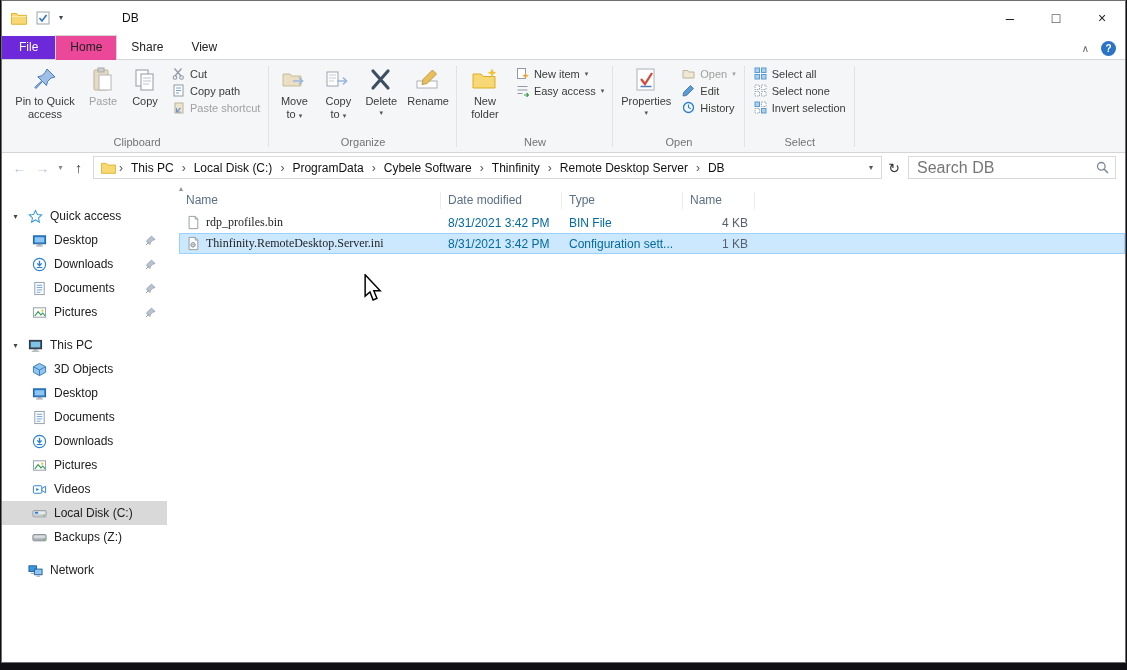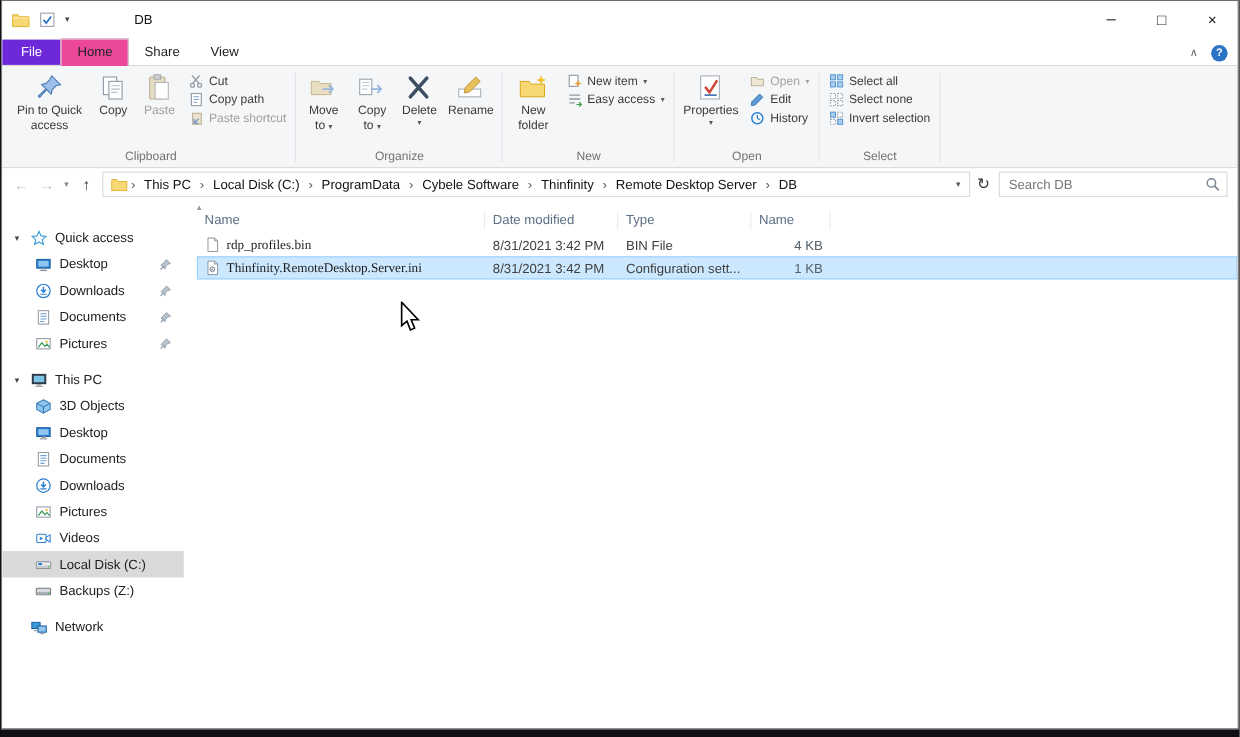--- a/index.html
+++ b/index.html
@@ -55,21 +55,21 @@
   .navbtn.dim { color: #b9c6d2; }
   .navbtn.dark { color: #333; }
   .nav-caret { width: 13px; font-size: 8px; color: #888; text-align: center; }
   .breadcrumb { flex: 1; height: 23px; border: 1px solid #d9d9d9; background: #fff; display: flex; align-items: center; padding: 0 4px; margin: 0 1px 0 3px; overflow: hidden; }
   .crumb { padding: 0 7px; white-space: nowrap; color: #111; }
   .crumb-sep { font-size: 12px; color: #555; padding: 0 1px; }
   .bc-icon { margin: 0 2px 0 3px; display: flex; }
   .bc-caret { margin-left: auto; font-size: 8px; color: #555; padding-right: 4px; }
   .refreshbtn { width: 22px; text-align: center; color: #333; font-size: 14px; }
   .search { width: 208px; height: 23px; border: 1px solid #d9d9d9; display: flex; align-items: center; padding: 0 6px; margin-left: 3px; background: #fff; }
-  .search input { border: none; outline: none; flex: 1; min-width: 0; font-size: 12px; font-family: inherit; color: #c2410c; background: transparent; }
+  .search input { border: none; outline: none; flex: 1; min-width: 0; font-size: 16px; font-family: inherit; color: #c2410c; background: transparent; }
   .search input::placeholder { color: #767676; }
 
   
   .content { flex: 1; display: flex; overflow: hidden; background: #fff; }
   .sidebar { width: 165px; flex: none; padding-top: 22px; position: relative; }
   .sitem { height: 24px; display: flex; align-items: center; gap: 7px; padding-left: 8px; cursor: default; }
   .sitem .tcaret { width: 11px; font-size: 8px; color: #444; text-align: center; flex: none; }
   .sitem.child { padding-left: 30px; }
   .sitem.child .sicon { margin-left: 0; }
   .slabel { white-space: nowrap; color: #202020; }
@@ -82,21 +82,21 @@
   .sort-caret { position: absolute; left: 12px; top: 2px; font-size: 8px; color: #8a98a5; }
   .cols { display: flex; height: 24px; align-items: center; color: #5b6f87; }
   .col { padding: 0 7px; height: 17px; line-height: 17px; border-right: 1px solid #ececec; white-space: nowrap; }
   .col.c-name { width: 262px; }
   .col.c-date { width: 121px; }
   .col.c-type { width: 121px; }
   .col.c-size { width: 72px; border-right-color: #ececec; }
   .row { display: flex; height: 21px; align-items: center; }
   .cell { padding: 0 7px; white-space: nowrap; overflow: hidden; }
   .cell.name { width: 262px; display: flex; align-items: center; gap: 6px; color: #1e1e1e; font-family: Liberation Serif, serif; }
-  .cell.date, .cell.type { width: 121px; color: #404040; }
+  .cell.date, .cell.type { width: 121px; color: #0369a1; }
   .cell.size { width: 72px; text-align: right; color: #55606c; }
   .row.selected { background: #cce8ff; outline: 1px solid #99d1ff; outline-offset: -1px; }
   .cursor { position: absolute; left: 196px; top: 92px; pointer-events: none; }
 </style>
 </head>
 <body>
 
 <div class="window">
 
   <div class="titlebar">
@@ -139,39 +139,39 @@
     <div class="grp">
       <div class="grp-body">
         <div class="bigbtn">
           <span class="bicon">
             <svg width="24" height="26" viewBox="0 0 24 26">
                 <path d="M14 2 l8 8 -4 1 -3.5 3.5 -1 4 -4 -4 -6.5 7 -1.2 -1.2 7 -6.5 -4 -4 4 -1 3.5 -3.5 z" fill="#9ec0e8" stroke="#4a7ab5" stroke-width="1"></path>
               </svg>
           </span>
           <span class="biglabel w64">Pin to Quick access</span>
         </div>
+        <div class="bigbtn disabled">
+          <span class="bicon">
+            <svg width="24" height="26" viewBox="0 0 24 26">
+                <rect x="3" y="3" width="14" height="20" rx="1" fill="#e5dcc6" stroke="#bdb295"></rect>
+                <rect x="7" y="1" width="6" height="4" fill="#cfcfcf" stroke="#a8a8a8"></rect>
+                <rect x="8" y="8" width="12" height="15" fill="#fff" stroke="#b5b5b5"></rect>
+              </svg>
+          </span>
+          <span class="biglabel">Paste</span>
+        </div>
         <div class="bigbtn">
           <span class="bicon">
             <svg width="24" height="26" viewBox="0 0 24 26">
                 <rect x="3" y="3" width="12" height="16" fill="#fff" stroke="#8f9aa6"></rect>
                 <rect x="8" y="7" width="12" height="16" fill="#fff" stroke="#8f9aa6"></rect>
                 <path d="M10 11 h8 M10 14 h8 M10 17 h6" stroke="#b8c2cc" stroke-width="1"></path>
               </svg>
           </span>
           <span class="biglabel">Copy</span>
-        </div>
-        <div class="bigbtn disabled">
-          <span class="bicon">
-            <svg width="24" height="26" viewBox="0 0 24 26">
-                <rect x="3" y="3" width="14" height="20" rx="1" fill="#e5dcc6" stroke="#bdb295"></rect>
-                <rect x="7" y="1" width="6" height="4" fill="#cfcfcf" stroke="#a8a8a8"></rect>
-                <rect x="8" y="8" width="12" height="15" fill="#fff" stroke="#b5b5b5"></rect>
-              </svg>
-          </span>
-          <span class="biglabel">Paste</span>
         </div>
         <div class="btncol">
           <div class="smallbtn">
             <span class="sicon">
               <svg width="13" height="13" viewBox="0 0 13 13">
                   <path d="M2.5 1.5 L9 9 M9.5 1.5 L3 9" stroke="#8f9aa6" stroke-width="1.3" fill="none"></path>
                   <circle cx="3" cy="10.5" r="1.8" fill="none" stroke="#8f9aa6" stroke-width="1.1"></circle>
                   <circle cx="9.5" cy="10.5" r="1.8" fill="none" stroke="#8f9aa6" stroke-width="1.1"></circle>
                 </svg>
             </span>

